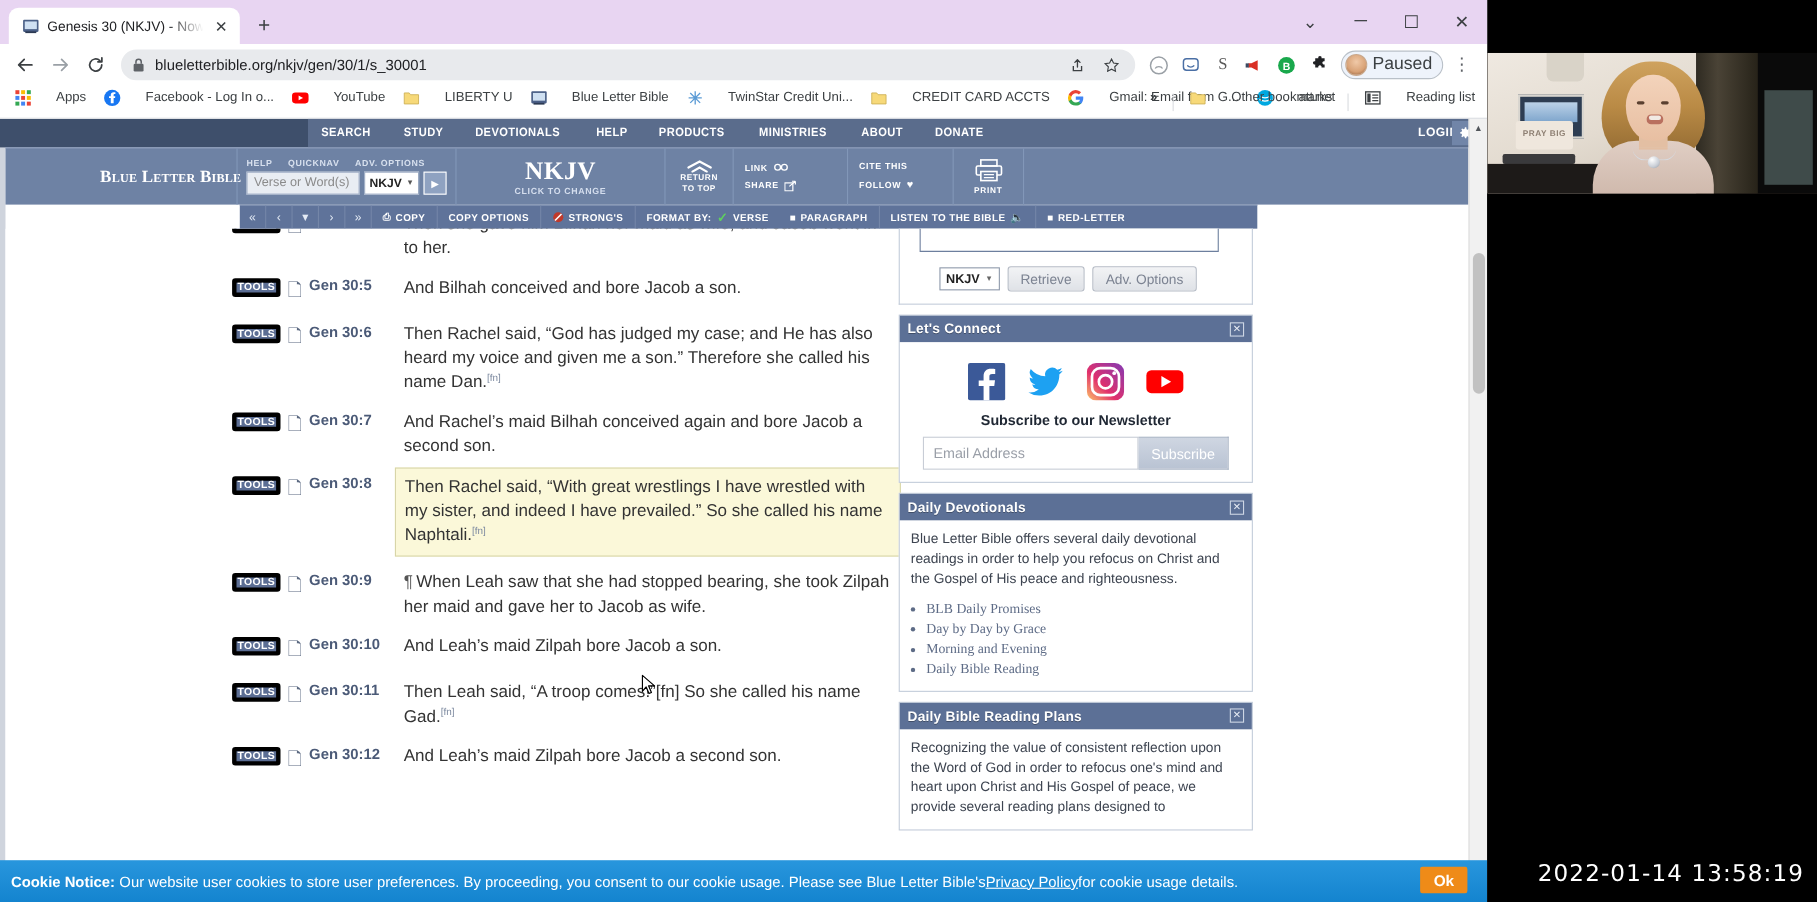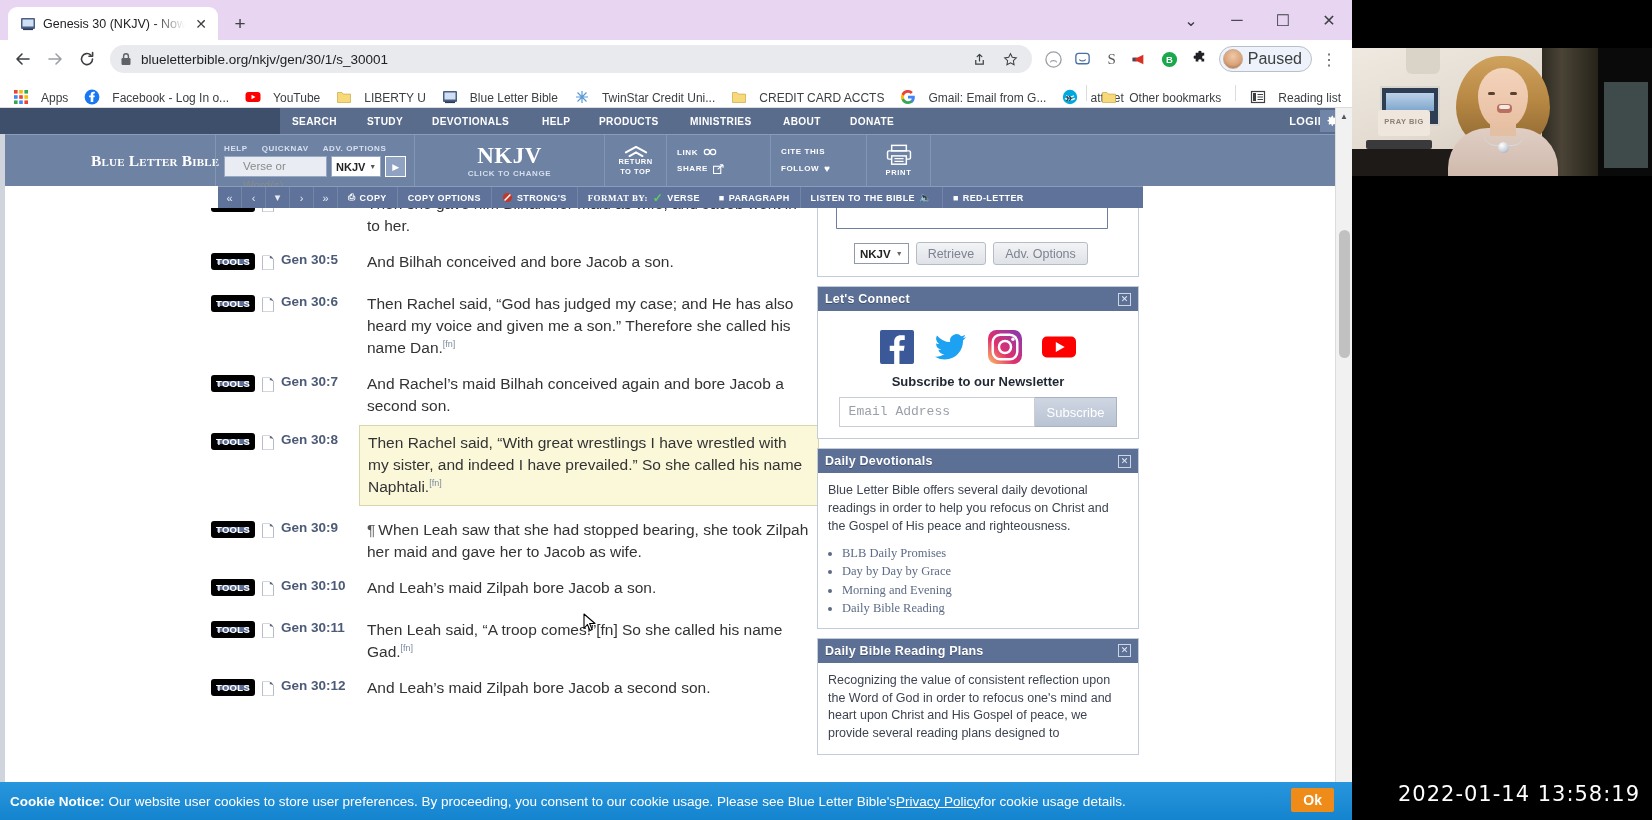--- a/index.html
+++ b/index.html
@@ -123,21 +123,21 @@
 
   
   .bookmarks {
     height: 30px; background: #ffffff;
     display: flex; align-items: center;
     padding: 0 6px; gap: 2px;
     border-bottom: 1px solid #dadce0;
     position: relative;
   }
   .bm {
-    display: flex; align-items: flex-end; gap: 12px;
+    display: flex; align-items: flex-start; gap: 22px;
     height: 24px; padding: 0 7px; border-radius: 4px;
     font-size: 12px; color: #3c4043;
     white-space: nowrap;
   }
   .bm-ico { width: 16px; height: 16px; flex: 0 0 16px; display: block; }
   .bm-right { position: absolute; right: 4px; display: flex; align-items: center; gap: 2px; }
   .bm-sep { width: 1px; height: 16px; background: #dadce0; margin: 0 5px; }
 
   
   .viewport {
@@ -206,21 +206,21 @@
     padding: 0 8px;
   }
   .mini-links {
     display: flex; gap: 14px; font-size: 8px; font-weight: bold;
     color: #d7e0ee; letter-spacing: .6px; margin-bottom: 3px;
   }
   .search-row { display: flex; align-items: center; gap: 4px; }
   .search-input {
     width: 104px; height: 21px; background: #e9edf3;
     border: 1px solid #9aa9c2; font-size: 11.5px; color: #8a8a8a;
-    padding: 0 18px; line-height: 19px;
+    padding: 0 6px; line-height: 19px;
   }
   .ver-select {
     height: 21px; background: #ffffff; border: 1px solid #9aa9c2;
     font-size: 11px; font-weight: bold; color: #222;
     padding: 0 4px; display: flex; align-items: center; gap: 4px;
   }
   .ver-select .caret { font-size: 7px; color: #555; }
   .go-btn {
     width: 21px; height: 21px; background: #8fa2c1;
     border: 1px solid #ffffff;
@@ -293,21 +293,21 @@
     position: absolute; left: 206px; top: 0; width: 600px; bottom: 0;
     padding-top: 0;
   }
   .verse-row {
     display: flex; align-items: flex-start;
     padding: 7px 0 7px 0;
     gap: 0;
   }
   .tools-btn {
     flex: 0 0 auto; width: 44px; height: 17px;
-    background: #5c6e94; border: 6px solid #000000; border-radius: 3px;
+    background: #5c6e94; border: 4px solid #000000; border-radius: 3px;
     color: #ffffff; font-size: 9.5px; font-weight: bold;
     display: flex; align-items: center; justify-content: center;
     letter-spacing: .3px; margin-top: 2px;
   }
   .copy-ico { flex: 0 0 auto; width: 26px; text-align: center; margin-top: 1px; color: #5a6880; }
   .vref {
     flex: 0 0 auto; width: 86px;
     font-size: 13.5px; font-weight: bold; color: #4b5a77;
     margin-top: 1px;
   }
@@ -381,21 +381,20 @@
   .soc { width: 34px; height: 34px; display: block; }
   .newsletter-label {
     text-align: center; font-size: 13px; font-weight: bold; color: #1f2733;
     margin: 4px 0 8px 0;
   }
   .sub-row { display: flex; align-items: center; justify-content: center; gap: 0; }
   .email-input {
     width: 196px; height: 30px; border: 1px solid #c8cdd6;
     font-size: 13px; color: #9a9fa8; padding: 0 9px; line-height: 28px;
     background: #fff;
-    font-family: Liberation Mono, monospace;
   }
   .sub-btn {
     height: 30px; padding: 0 12px;
     background: linear-gradient(#cfd6e2, #b9c3d3);
     border: 1px solid #a7b2c4; border-left: none;
     font-size: 13px; color: #ffffff;
     display: flex; align-items: center;
   }
 
   .devo-text { font-size: 12.5px; color: #3d4450; line-height: 1.42; }
@@ -866,21 +865,21 @@
           <span>COPY</span>
         </div>
         <div class="ts-item">COPY OPTIONS</div>
         <div class="ts-item">
           <svg width="11" height="11" viewBox="0 0 12 12">
             <circle cx="6" cy="6" r="5" fill="#c0392b"></circle>
               <path d="M2.8 9.2L9.2 2.8" stroke="#fff" stroke-width="1.6"></path>
           </svg>
           <span>STRONG'S</span>
         </div>
-        <div class="ts-item" style="border-right:none;padding-right:5px;font-family:Liberation Serif, serif;">FORMAT BY:</div>
+        <div class="ts-item" style="border-right:none;padding-right:5px;">FORMAT BY:</div>
         <div class="ts-item" style="border-right:none;padding:0 9px 0 0;">
           <span style="color:#5fcf5f;font-size:12px;">✓</span>
           <span>VERSE</span>
         </div>
         <div class="ts-item">
           <span style="font-size:9px;">■</span>
           <span>PARAGRAPH</span>
         </div>
         <div class="ts-item">
           <span>LISTEN TO THE BIBLE</span>

